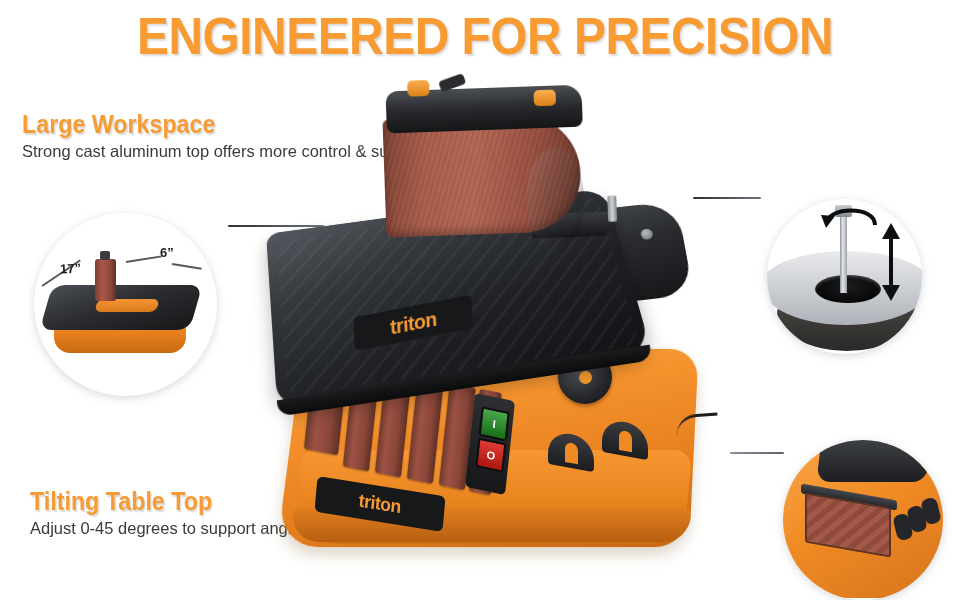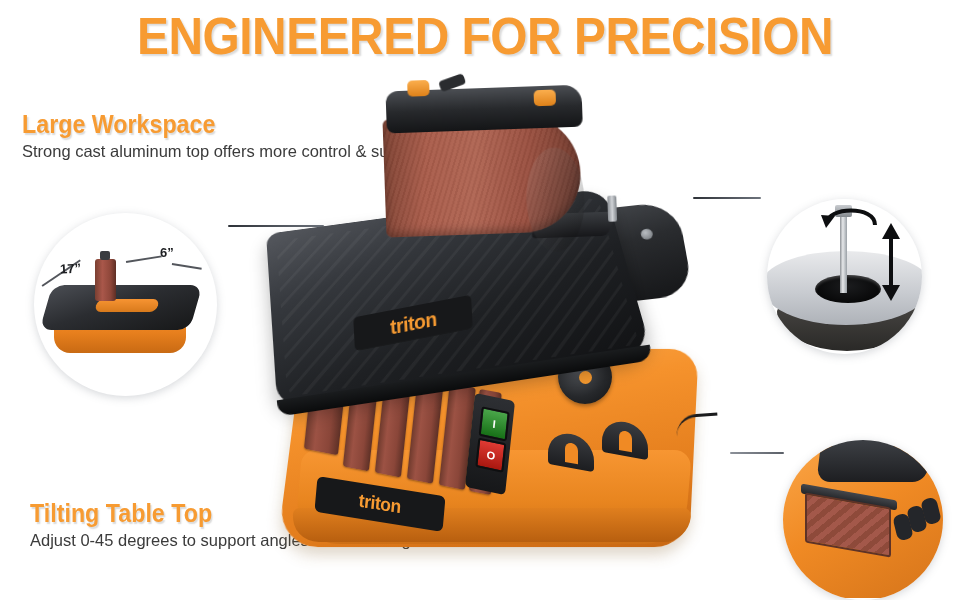--- a/index.html
+++ b/index.html
@@ -31,21 +31,21 @@
     white-space:nowrap;
   }
   .callout.right h3{transform-origin:100% 50%;text-align:right;}
   .callout p{
     margin:0;font-size:16.5px;line-height:21px;color:#3b3b3b;font-weight:400;
   }
   .callout.right p{text-align:right;}
 
   #callout-large-workspace{left:22px;top:110px;}
   #callout-oscillating{left:632px;top:115px;width:330px;}
-  #callout-tilting{left:30px;top:487px;margin-top:12px;}
+  #callout-tilting{left:30px;top:487px;}
   #callout-storage{left:742px;top:357px;width:216px;}
 
   
   .connector{position:absolute;height:2px;background:linear-gradient(90deg,#2e3238,#6d737c);border-radius:1px;}
   #connector-left{left:228px;top:225px;width:96px;}
   #connector-topright{left:693px;top:197px;width:68px;}
   #connector-bottomright{left:730px;top:452px;width:54px;background:linear-gradient(90deg,#8c9199,#5b6068);}
 
   
   .inset{

